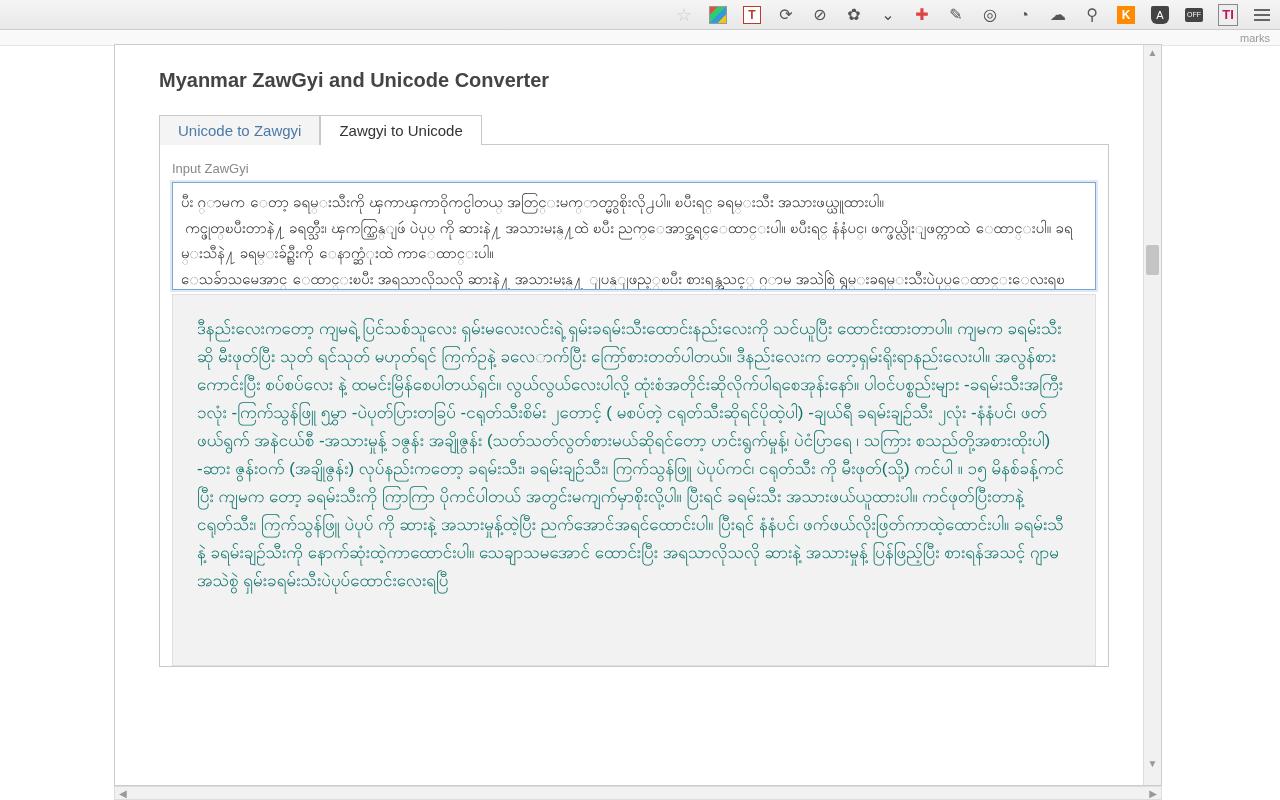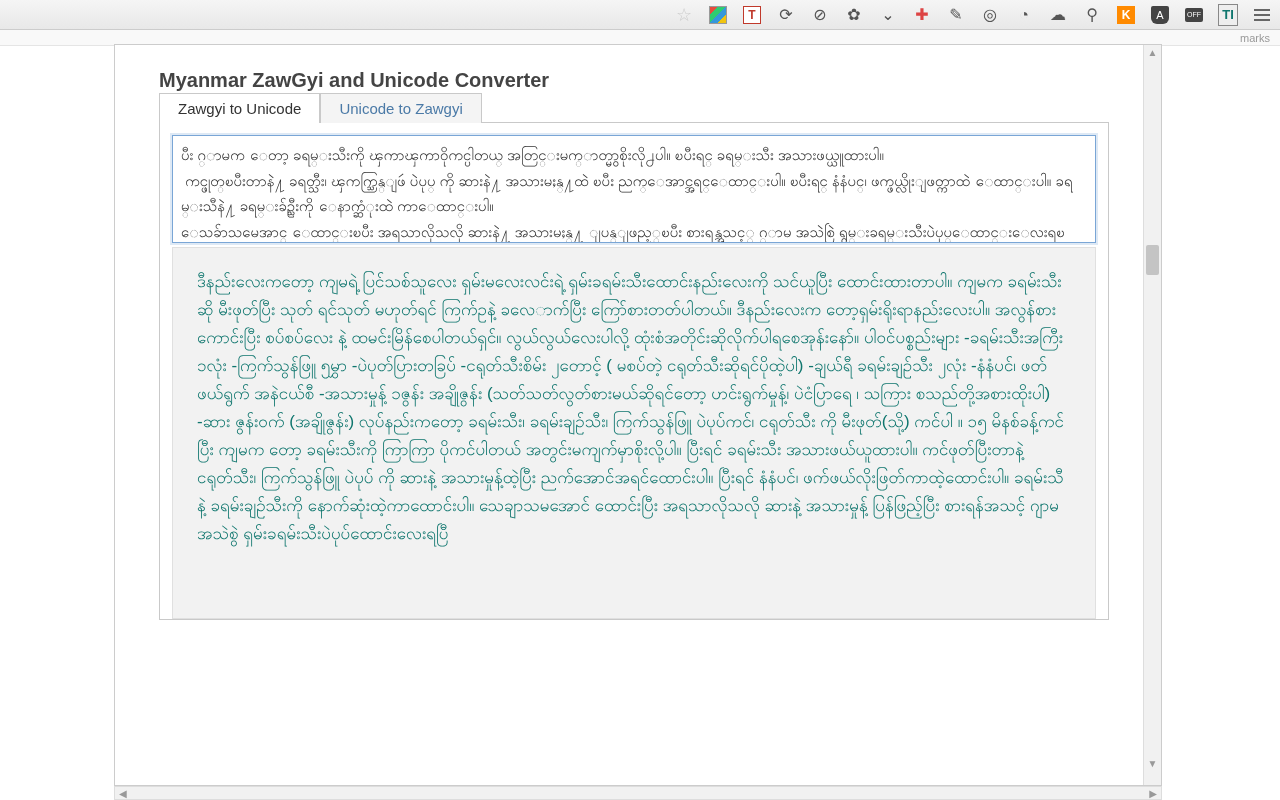--- a/index.html
+++ b/index.html
@@ -30,21 +30,21 @@
 .star { color:#ccc; font-size:18px; }
 .rainbow-box {
   width: 18px; height: 18px;
   background: linear-gradient(135deg, #e74c3c 0 25%, #2ecc71 25% 50%, #3498db 50% 75%, #f1c40f 75%);
   border:1px solid #999;
 }
 .t-box { border:1px solid #c0392b; color:#c0392b; font-weight:bold; width:18px; height:18px; font-size:12px; display:flex; align-items:center; justify-content:center; background:#fff;}
 .k-box { width:18px; height:18px; background:#ff8a00; color:#fff; font-weight:bold; font-size:12px; display:flex; align-items:center; justify-content:center; }
 .a-shield { width:18px; height:18px; background:#444; color:#fff; font-size:11px; display:flex; align-items:center; justify-content:center; border-radius:2px 2px 6px 6px;}
 .off-box { width:18px; height:14px; background:#444; color:#fff; font-size:7px; display:flex; align-items:center; justify-content:center; border-radius:2px;}
-.ti-box { width:24px; height:22px; border:1px solid #888; background:#eee; color:#0f766e; font-weight:bold; font-size:13px; display:flex; align-items:center; justify-content:center;}
+.ti-box { width:24px; height:22px; border:1px solid #888; background:#eee; color:#be185d; font-weight:bold; font-size:13px; display:flex; align-items:center; justify-content:center;}
 .hamburger { display:flex; flex-direction:column; gap:3px; }
 .hamburger span { width:16px; height:2px; background:#666; }
 
 .top-strip {
   height: 16px;
   background: #f9f9f9;
   border-bottom: 1px solid #e5e5e5;
   display:flex; justify-content:flex-end; align-items:center;
   padding-right:10px; font-size:11px; color:#999;
 }
@@ -58,20 +58,21 @@
 }
 .popup-content {
   flex:1;
   overflow:hidden;
   padding: 24px 34px 0 44px;
 }
 .popup-heading {
   font-size: 20px;
   font-weight: bold;
   color: #444;
+  margin-bottom: 22px;
 }
 .tabs {
   display:flex;
   border-bottom: 1px solid #c9c9c9;
 }
 .tab {
   padding: 6px 18px;
   border: 1px solid #c9c9c9;
   border-bottom: none;
   background: #f4f4f4;
@@ -182,25 +183,26 @@
 
 <div class="top-strip">
   <span>marks</span>
 </div>
 
 <div class="popup-wrap">
   <div class="popup-content">
     <h2 class="popup-heading">Myanmar ZawGyi and Unicode Converter</h2>
 
     <div class="tabs">
+      <div class="tab">Unicode to Zawgyi</div>
       <div class="tab active">Zawgyi to Unicode</div>
-      <div class="tab">Unicode to Zawgyi</div>
     </div>
 
     <div class="tab-body">
+      <div class="field-label">Input ZawGyi</div>
       <textarea class="input-area" style="">ပီး ဂ္ာမက ေတာ့ ခရမ္းသီးကို ၾကာၾကာဝိုကင္ပါတယ္ အတြင္းမက္ာတ္မွာစိုးလို႕ပါ။ ၿပီးရင္ ခရမ္းသီး အသားဖယ္ယူထားပါ။
  ကင္ဖုတ္ၿပီးတာနဲ႔ ခရတ္သီး၊ ၾကက္သြန္ျဖဴ ပဲပုပ္ ကို ဆားနဲ႔ အသားမႈန္႔ထဲ ၿပီး ညက္ေအာင္အရင္ေထာင္းပါ။ ၿပီးရင္ နံနံပင္၊ ဖက္ဖယ္လိုးျဖတ္ကာထဲ ေထာင္းပါ။ ခရမ္းသီနဲ႔ ခရမ္းခ်ဥ္သီးကို ေနာက္ဆံုးထဲ ကာေထာင္းပါ။
 ေသခ်ာသမေအာင္ ေထာင္းၿပီး အရသာလိုသလို ဆားနဲ႔ အသားမႈန္႔ ျပန္ျဖည့္ၿပီး စားရန္အသင့္ ဂ္ာမ အသဲစြဲ ရွမ္းခရမ္းသီးပဲပုပ္ေထာင္းေလးရၿပီေပါ့ ရွင္။</textarea>
 
       <div class="output-area">ဒီနည်းလေးကတော့ ကျမရဲ့ ပြင်သစ်သူလေး ရှမ်းမလေးလင်းရဲ့ ရှမ်းခရမ်းသီးထောင်းနည်းလေးကို သင်ယူပြီး ထောင်းထားတာပါ။ ကျမက ခရမ်းသီးဆို မီးဖုတ်ပြီး သုတ် ရင်သုတ် မဟုတ်ရင် ကြက်ဥနဲ့ ခလေ​ာက်ပြီး ကြော်စားတတ်ပါတယ်။ ဒီနည်းလေးက တော့ရှမ်းရိုးရာနည်းလေးပါ။ အလွန်စားကောင်းပြီး စပ်စပ်လေး နဲ့ ထမင်းမြိန်စေပါတယ်ရှင်။ လွယ်လွယ်လေးပါလို့ ထုံးစံအတိုင်းဆိုလိုက်ပါရစေအုန်းနော်။
 ပါဝင်ပစ္စည်းများ
 -ခရမ်းသီးအကြီး ၁လုံး
 -ကြက်သွန်ဖြူ ၅မွှာ
 -ပဲပုတ်ပြားတခြပ်
 -ငရုတ်သီးစိမ်း ၂တောင့် ( မစပ်တဲ့ ငရုတ်သီးဆိုရင်ပိုထဲ့ပါ)

